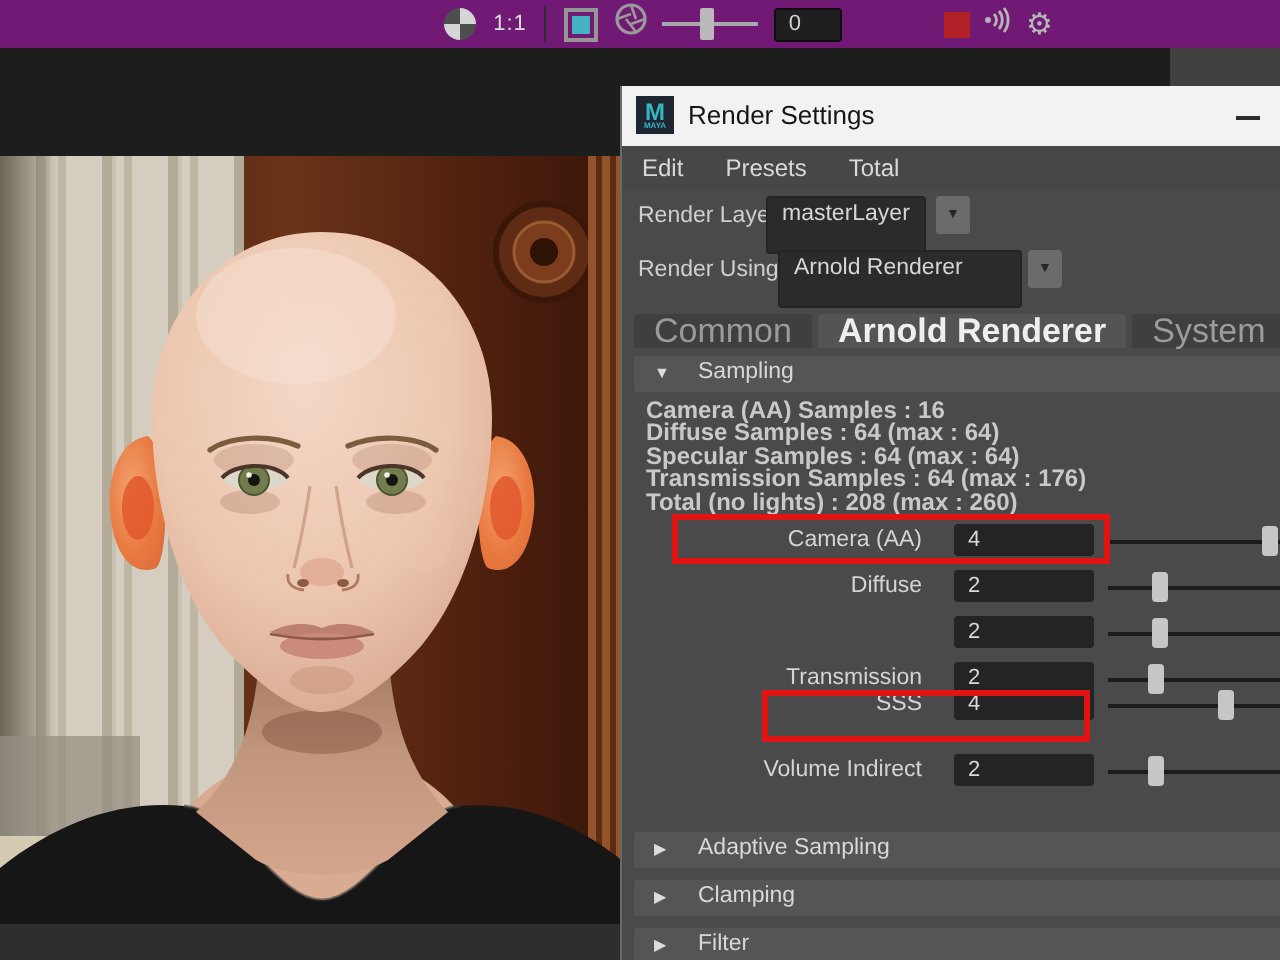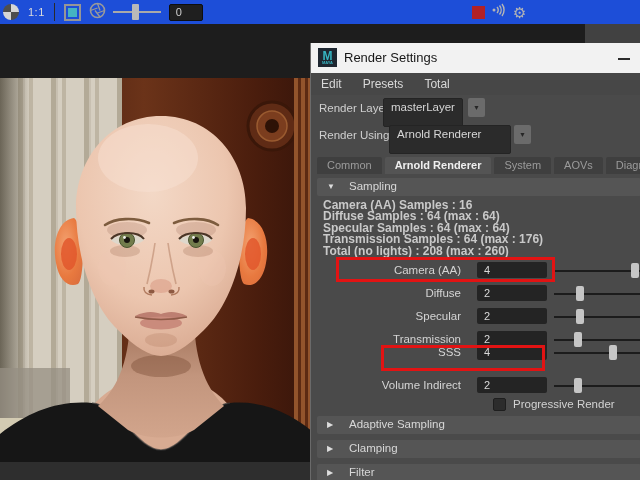--- a/index.html
+++ b/index.html
@@ -6,22 +6,22 @@
   html,body { background:#101010; }
   body { font-family:"Liberation Sans","DejaVu Sans",sans-serif; }
   #stage { position:relative; width:640px; height:480px; overflow:hidden; background:#1d1d1d; }
 
   
   #render-image { position:absolute; left:0; top:78px; width:320px; height:384px; z-index:1; }
   #strip-right { position:absolute; left:585px; top:0; width:55px; height:46px; background:#414141; z-index:2; }
   #bottom-bar { position:absolute; left:0; top:462px; width:640px; height:18px; background:#2e2e2e; z-index:2; }
 
   
-  #toolbar { position:absolute; left:0; top:0; width:640px; height:24px; background:#1d4ed8; z-index:3;
-             display:flex; align-items:center; }
+  #toolbar { position:absolute; left:0; top:0; width:640px; height:24px; background:#701a75; z-index:3;
+             display:flex; align-items:center;justify-content:center; }
   .pie { width:16px; height:16px; margin-left:3px; border-radius:50%;
          background:conic-gradient(#d6d6d6 0 90deg,#4e4e4e 90deg 180deg,#d6d6d6 180deg 270deg,#4e4e4e 270deg 360deg); }
   .tb-zoom { margin-left:9px; color:#dcdcdc; font-size:11px; letter-spacing:.5px; }
   .tb-sep { width:1px; height:18px; background:#2a2a2a; margin-left:9px; }
   .crop { position:relative; width:17px; height:17px; margin-left:9px; border:2px solid #969696; }
   .crop .fill { position:absolute; left:2px; top:2px; right:2px; bottom:2px; background:#45b4c2; }
   .aperture { margin-left:8px; }
   .tb-slider { position:relative; width:48px; height:16px; margin-left:7px; }
   .tb-slider .trk { position:absolute; left:0; right:0; top:7px; height:2px; background:#a9a9a9; }
   .tb-slider .hnd { position:absolute; left:19px; top:0; width:7px; height:16px; background:#b9b9b9; border-radius:1px; }
@@ -45,21 +45,21 @@
              display:flex; align-items:center; gap:21px; padding-left:10px; }
   .menubar span { color:#d9d9d9; font-size:12px; }
 
   .fieldlabel { position:absolute; font-size:11.5px; color:#cfcfcf; }
   .dd { position:absolute; height:29px; background:#2b2b2b; border:1px solid #242424; border-radius:2px;
         color:#d6d6d6; font-size:11.5px; line-height:17px; padding-left:7px; }
   .dd-btn { position:absolute; width:17px; height:19px; background:#6b6b6b; border-radius:2px;
             color:#262626; font-size:7px; text-align:center; line-height:19px; }
 
   .tabbar { position:absolute; left:6px; top:114px; height:17px; display:flex; gap:3px; }
-  .tab { background:#3f3f3f; color:#9b9b9b; font-size:11px; text-align:right; line-height:17px;
+  .tab { background:#3f3f3f; color:#9b9b9b; font-size:17px; text-align:right; line-height:17px;
          border-radius:2px 2px 0 0; padding:0 10px; white-space:nowrap; }
   .tab.active { background:#545454; color:#efefef; font-weight:bold; }
 
   .sect { position:absolute; left:6px; width:324px; height:18px; background:#555555; border-radius:2px; }
   .sect .tri { position:absolute; left:10px; top:4px; font-size:8px; color:#dddddd; }
   .sect .lbl { position:absolute; left:32px; top:2px; font-size:11.5px; font-weight:normal; color:#d8d8d8; }
 
   .stats { position:absolute; left:12px; top:157px; width:310px; }
   .stats div { font-size:12px; font-weight:bold; color:#c9c9c9; line-height:11.4px; }
 
@@ -276,21 +276,20 @@
     </div>
     <div class="srow" style="top:241px">
       <span class="rlabel">Diffuse</span>
       <span class="rinput">2</span>
       <span class="sld">
           <span class="trk"></span>
           <span class="hnd" style="left: 30%;"></span>
         </span>
     </div>
     <div class="srow" style="top:264px">
-      <span class="rlabel">Specular</span>
       <span class="rinput">2</span>
       <span class="sld">
           <span class="trk"></span>
           <span class="hnd" style="left: 30%;"></span>
         </span>
     </div>
     <div class="srow" style="top:287px">
       <span class="rlabel">Transmission</span>
       <span class="rinput">2</span>
       <span class="sld">
@@ -308,24 +307,20 @@
     </div>
     <div class="srow" style="top:333px">
       <span class="rlabel">Volume Indirect</span>
       <span class="rinput">2</span>
       <span class="sld">
           <span class="trk"></span>
           <span class="hnd" style="left: 28%;"></span>
         </span>
     </div>
 
-    <div class="chkrow">
-      <span class="chk"></span>
-      <span class="chklbl">Progressive Render</span>
-    </div>
 
     <div class="sect" style="top:373px">
       <span class="tri">▶</span>
       <span class="lbl">Adaptive Sampling</span>
     </div>
     <div class="sect" style="top:397px">
       <span class="tri">▶</span>
       <span class="lbl">Clamping</span>
     </div>
     <div class="sect" style="top:421px">

